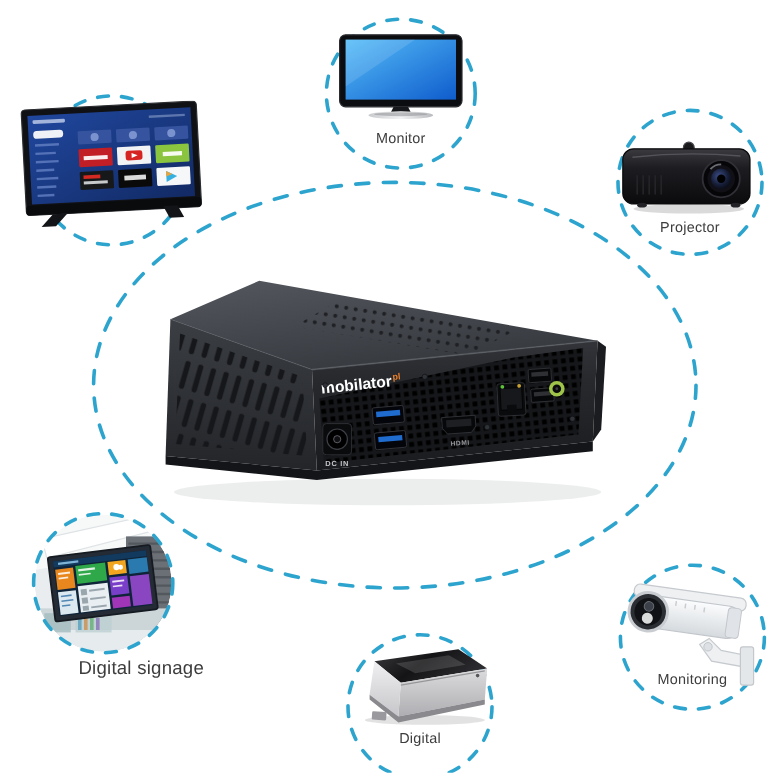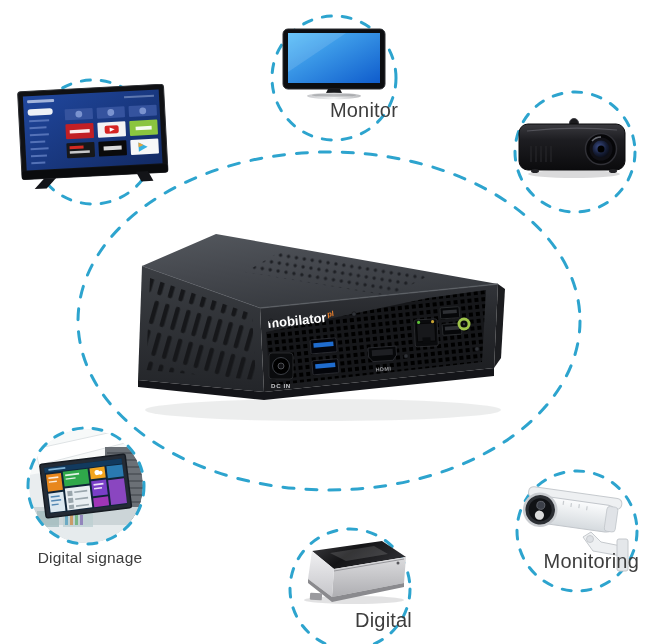--- a/index.html
+++ b/index.html
@@ -14,25 +14,25 @@
   }
   .stage{position:absolute;inset:0;background:#fff;}
   .ellipse-layer{position:absolute;left:0;top:0;z-index:1;}
   .dash-ellipse{fill:none;stroke:var(--accent);stroke-width:3;stroke-linecap:round;stroke-dasharray:11 12;}
   .pc{position:absolute;left:128px;top:228px;width:384px;height:206px;z-index:2;}
   .node{position:absolute;z-index:3;}
   .ring{position:absolute;inset:0;pointer-events:none;}
   .ring circle{fill:none;stroke:var(--accent);stroke-width:3;stroke-linecap:round;stroke-dasharray:9 11;}
   .icon{position:absolute;}
   .label{
-    position:absolute;left:0;width:100%;text-align:right;
-    font-size:20px;line-height:1.2;color:var(--label-color);letter-spacing:.2px;
+    position:absolute;left:0;width:100%;text-align:center;
+    font-size:12px;line-height:1.2;color:var(--label-color);letter-spacing:.2px;
   }
   .label-out{
-    position:absolute;text-align:center;font-size:15.5px;color:var(--label-color);
+    position:absolute;text-align:right;font-size:15.5px;color:var(--label-color);
     z-index:3;letter-spacing:.2px;
   }
   
   #node-monitor{left:270px;top:14px;width:128px;height:128px;}
   #node-monitor .icon{left:12px;top:14px;}
   #node-monitor .label{bottom:20px;}
   #node-tv{left:29px;top:78px;width:128px;height:128px;}
   #node-tv .icon{left:-19px;top:6px;}
   #node-tv .label{bottom:2px;}
   #node-projector{left:513px;top:90px;width:124px;height:124px;}
@@ -269,20 +269,21 @@
         <line x1="34" y1="36" x2="34" y2="52"></line>
       </g>
       <circle cx="84" cy="39" r="15.5" fill="#060608" stroke="#303036" stroke-width="1.5"></circle>
       <circle cx="84" cy="39" r="11.5" fill="#101016"></circle>
       <circle cx="84" cy="39" r="8.5" fill="url(#prj-lens)"></circle>
       <circle cx="84" cy="39" r="3.5" fill="#000"></circle>
       <path d="M75,31 a12 12 0 0 1 9,-4" stroke="#cfd4e0" stroke-width="1.6" fill="none" opacity="0.5"></path>
       <ellipse cx="18" cy="61" rx="4" ry="2" fill="#222226"></ellipse>
       <ellipse cx="96" cy="61" rx="4" ry="2" fill="#222226"></ellipse>
     </svg>
+    <span class="label">Projector</span>
   </div>
 
   <div class="node" id="node-signage">
     <svg class="photo" width="114" height="114" viewBox="0 0 114 114">
       <defs>
         <clipPath id="sig-clip">
             <circle cx="57" cy="57" r="57"></circle>
           </clipPath>
       </defs>
       <g clip-path="url(#sig-clip)">

